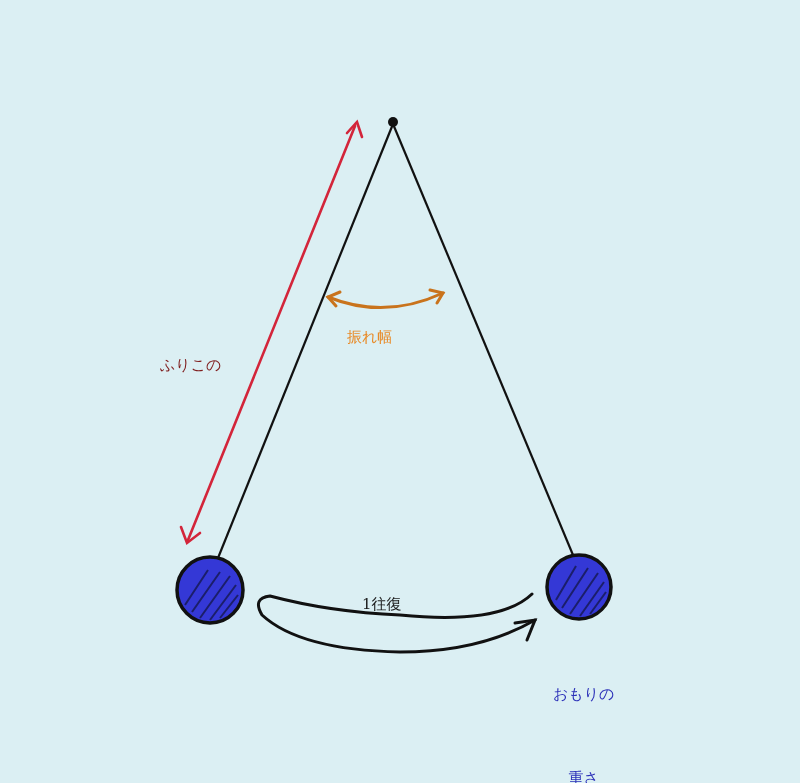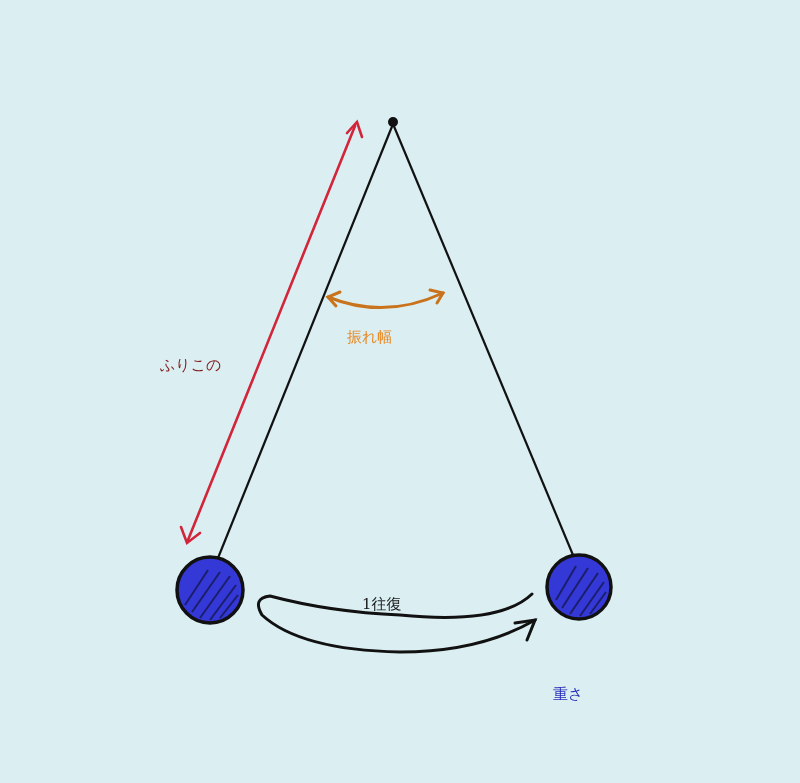--- a/index.html
+++ b/index.html
@@ -63,14 +63,15 @@
 
 <div class="lbl red" style="left:160px; top:295px;">
   <div>ふりこの</div>
 </div>
 
 <div class="lbl orange" style="left:347px; top:323px;">振れ幅</div>
 
 <div class="lbl black" style="left:362px; top:578px;margin-top:12px;">1往復</div>
 
 <div class="lbl blue" style="left:553px; top:624px;">
+  <div>おもりの</div>
   <div>重さ</div>
 </div>
 
 </body></html>

